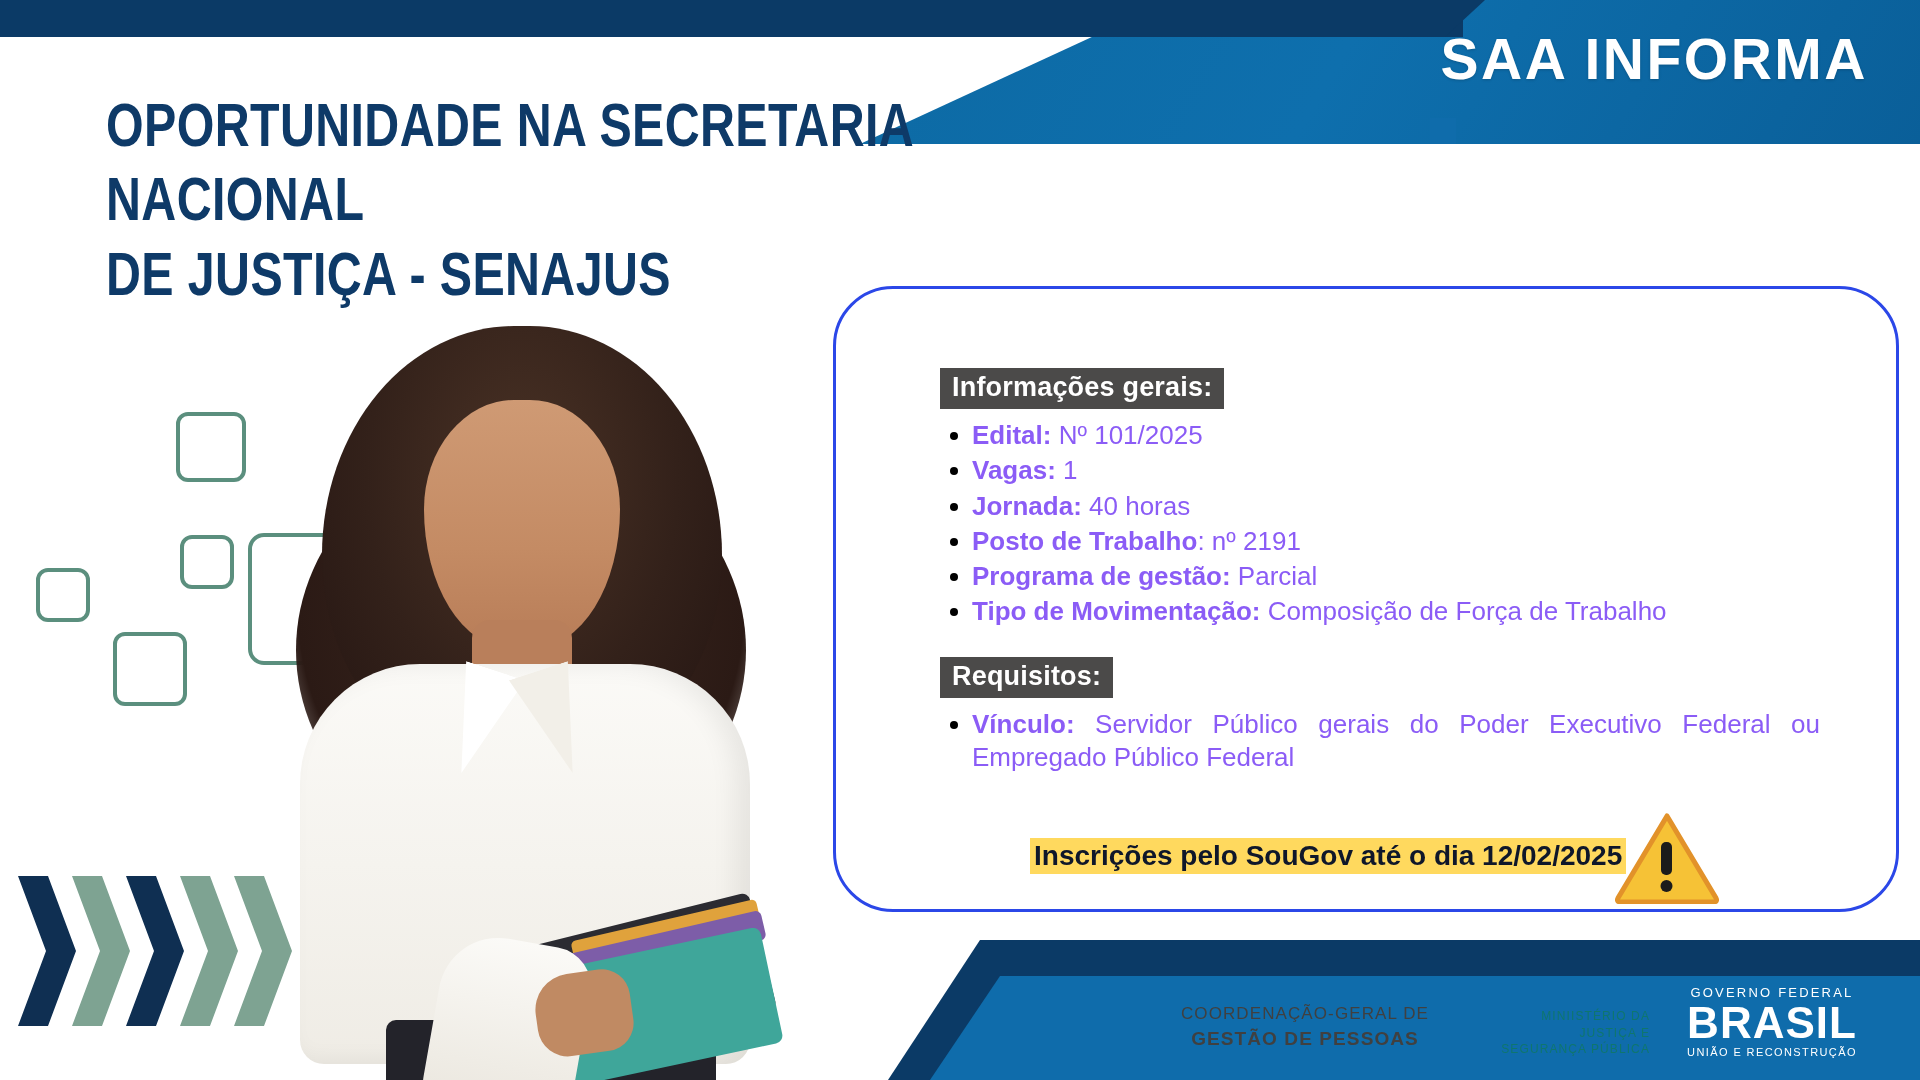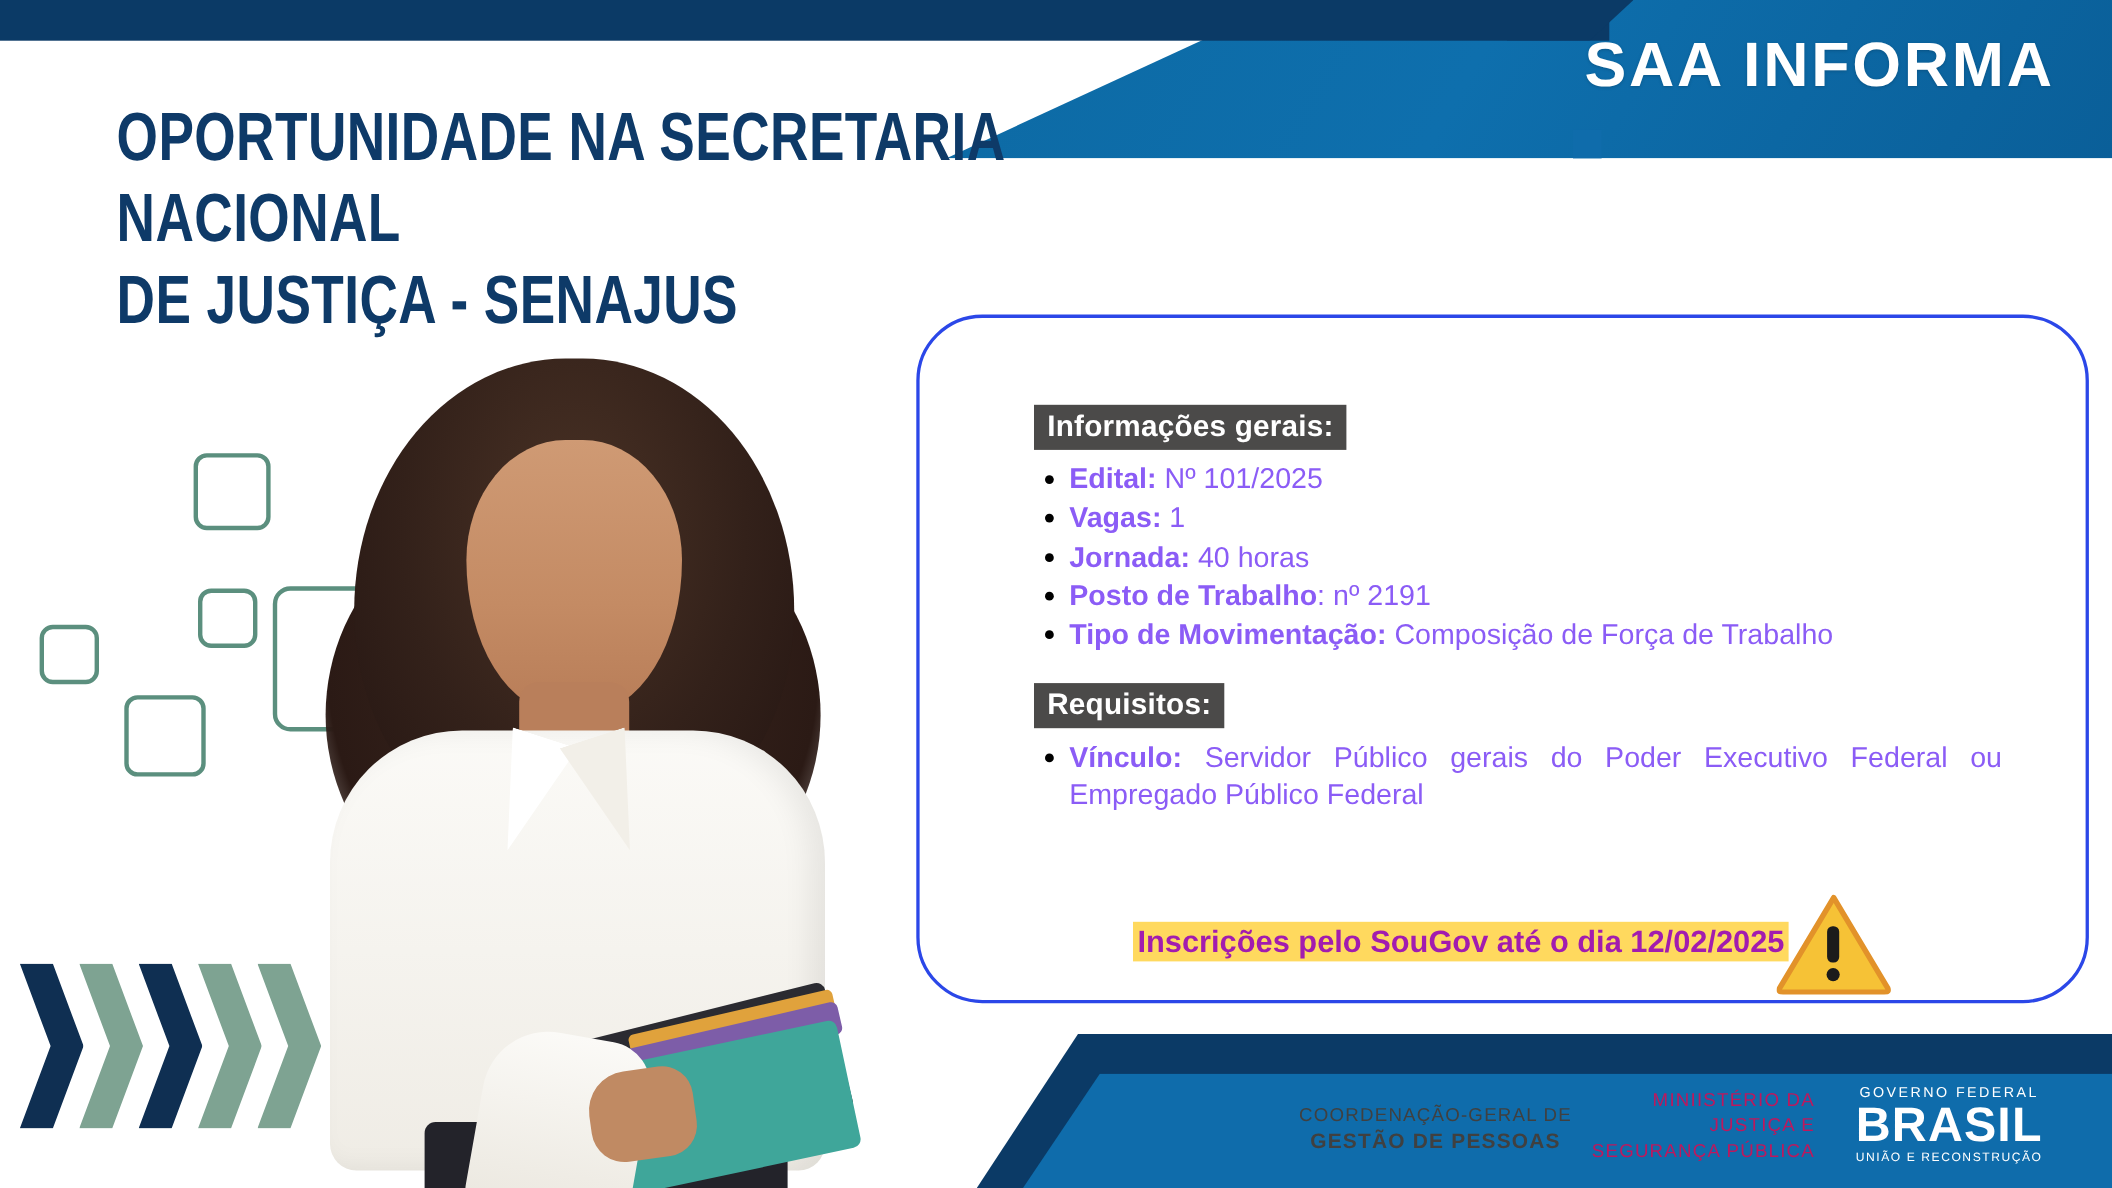--- a/index.html
+++ b/index.html
@@ -169,21 +169,21 @@
   }
   ul.bul li b{font-weight:700;}
   .just{text-align:justify;}
   .req-gap{height:26px;}
 
   
   .hl-wrap{
     position:absolute;left:1030px;top:838px;
   }
   .hl{
-    display:inline-block;background:#ffd95e;color:#a21caf;
+    display:inline-block;background:#ffd95e;color:#0f172a;
     font-size:28px;font-weight:700;padding:2px 4px;
     font-family:"Liberation Sans",sans-serif;white-space:nowrap;
   }
   .warn{
     position:absolute;left:1615px;top:812px;width:104px;height:92px;
   }
 
   
   .foot-navy{
     position:absolute;left:888px;bottom:0;width:1032px;height:140px;
@@ -196,21 +196,21 @@
     clip-path:polygon(70px 0, 990px 0, 990px 104px, 0 104px);
   }
   .foot-logo1{
     position:absolute;left:1180px;bottom:28px;width:250px;text-align:center;
     color:#404040;line-height:1.35;
   }
   .foot-logo1 .l1{font-size:17px;letter-spacing:1.1px;}
   .foot-logo1 .l2{font-size:19px;font-weight:700;letter-spacing:1.1px;}
   .foot-logo2{
     position:absolute;left:1430px;bottom:22px;width:220px;text-align:right;
-    color:#be185d;line-height:1.38;font-size:17px;letter-spacing:1.1px;
+    color:#0f766e;line-height:1.38;font-size:12px;letter-spacing:1.1px;
   }
   .brasil{
     position:absolute;left:1672px;bottom:22px;width:200px;text-align:center;color:#fff;
   }
   .brasil .gf{font-size:13px;letter-spacing:2.2px;margin-bottom:2px;}
   .brasil .bw{font-size:44px;font-weight:700;letter-spacing:1px;line-height:.95;}
   .brasil .ur{font-size:11px;letter-spacing:1.4px;margin-top:2px;}
 </style>
 </head>
 <body>
@@ -260,20 +260,21 @@
 
   <div class="card"></div>
   <div class="card-inner">
 
     <div class="sec-label">Informações gerais:</div>
     <ul class="bul">
       <li><b>Edital:</b><span> Nº 101/2025</span></li>
       <li><b>Vagas:</b><span> 1</span></li>
       <li><b>Jornada:</b><span> 40 horas</span></li>
       <li><b>Posto  de Trabalho</b><span>: nº 2191</span></li>
+      <li><b>Programa de gestão:</b><span> Parcial</span></li>
       <li><b>Tipo de Movimentação:</b><span> Composição de Força de Trabalho</span></li>
     </ul>
 
     <div class="req-gap"></div>
 
     <div class="sec-label">Requisitos:</div>
     <ul class="bul">
       <li class="just"><b>Vínculo:</b><span>  Servidor Público gerais do Poder Executivo Federal ou Empregado Público Federal</span></li>
     </ul>
   </div>

